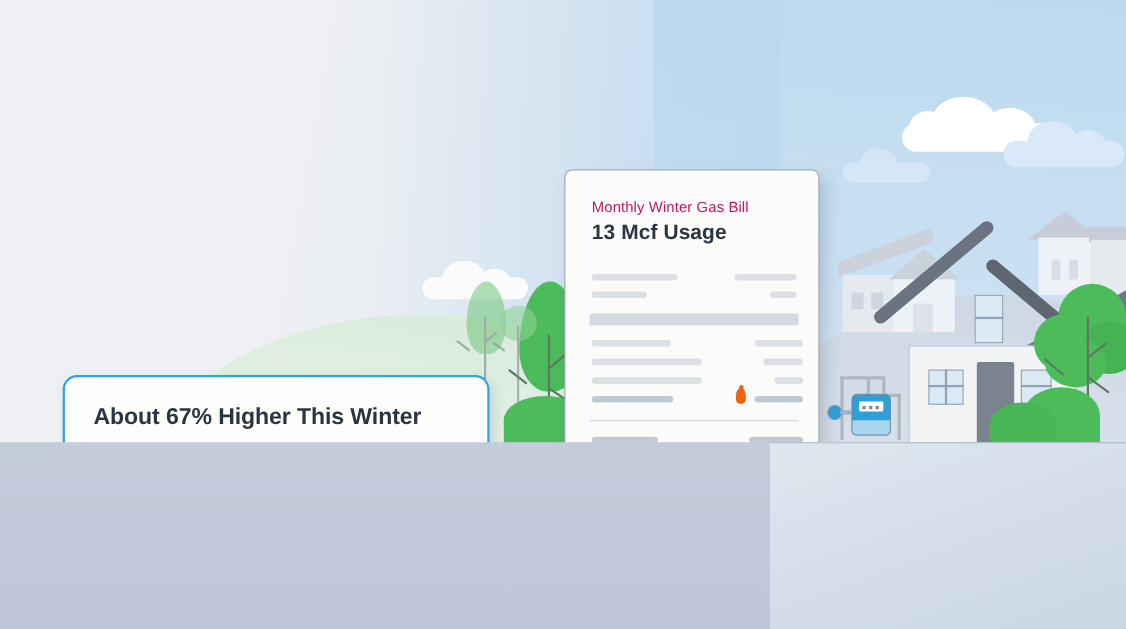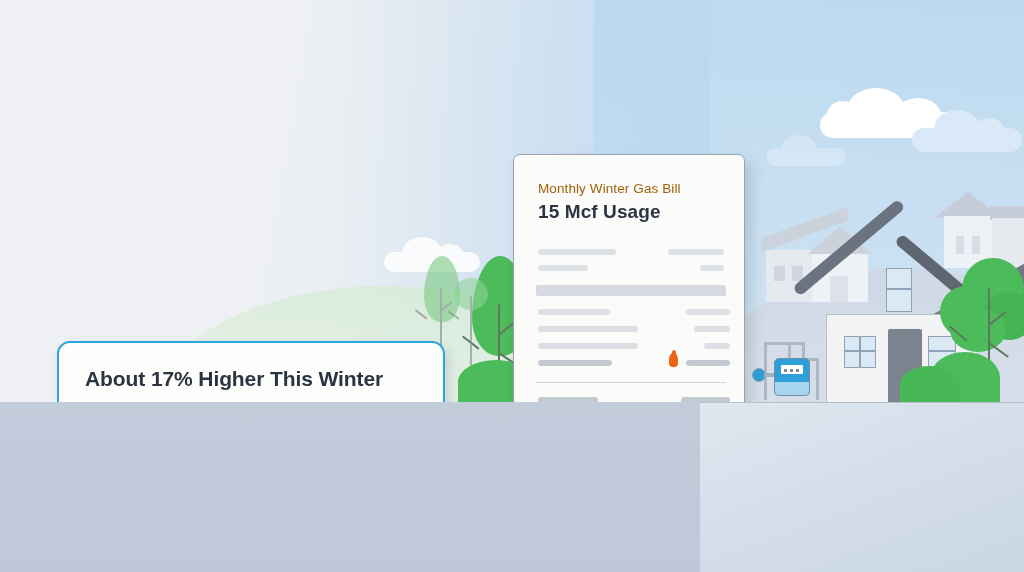--- a/index.html
+++ b/index.html
@@ -66,21 +66,21 @@
   .bg-house{position:absolute;}
   .roof{position:absolute;}
 
   
   #bill{
     position:absolute;left:513px;top:154px;width:232px;height:304px;
     background:#fbfbfa;border:1px solid #9aa3ad;border-radius:7px;
     box-shadow:6px 8px 14px rgba(60,70,85,.18);
     box-sizing:border-box;padding:26px 24px 0 24px;
   }
-  .bill-sub{color:#a16207;font-size:13.5px;letter-spacing:.1px;}
+  .bill-sub{color:#be185d;font-size:13.5px;letter-spacing:.1px;}
   .bill-title{color:#2b3541;font-size:19px;font-weight:bold;margin-top:5px;letter-spacing:.1px;}
   .ln{position:absolute;border-radius:3px;background:#dcdfe3;height:6px;}
   .ln.dark{background:#c3c9d1;}
   .ln.band{background:#d6dae0;height:11px;border-radius:2px;}
   .hr{position:absolute;height:1px;background:#cfd4da;}
   .flame{
     position:absolute;width:9px;height:14px;background:#f0620f;
     border-radius:4px 4px 4px 4px / 7px 7px 4px 4px;
   }
   .flame:after{
@@ -237,21 +237,21 @@
     <div class="branch" style="left:9px;top:62px;width:15px;background:#7c8a84;transform:rotate(-142deg);"></div>
   </div>
   <div class="tree" style="left:450px;top:278px;width:42px;height:100px;opacity:.58;">
     <div class="blob" style="left:4px;top:0;width:34px;height:32px;background:#8ed296;"></div>
     <div class="trunk" style="left:20px;top:18px;height:70px;background:#7c8a84;"></div>
     <div class="branch" style="left:9px;top:40px;width:13px;background:#7c8a84;transform:rotate(-145deg);"></div>
   </div>
 
   <div id="bill">
     <div class="bill-sub">Monthly Winter Gas Bill</div>
-    <div class="bill-title">15 Mcf Usage</div>
+    <div class="bill-title">13 Mcf Usage</div>
 
     <div class="ln" style="left:24px;top:94px;width:78px;"></div>
     <div class="ln" style="left:154px;top:94px;width:56px;"></div>
     <div class="ln" style="left:24px;top:110px;width:50px;"></div>
     <div class="ln" style="left:186px;top:110px;width:24px;"></div>
 
     <div class="ln band" style="left:22px;top:130px;width:190px;"></div>
 
     <div class="ln" style="left:24px;top:154px;width:72px;"></div>
     <div class="ln" style="left:172px;top:154px;width:44px;"></div>
@@ -266,21 +266,21 @@
     <div class="hr" style="left:22px;top:227px;width:190px;"></div>
 
     <div class="ln dark" style="left:24px;top:242px;width:60px;"></div>
     <div class="ln dark" style="left:167px;top:242px;width:49px;"></div>
 
     <div class="ln" style="left:24px;top:290px;width:114px;"></div>
     <div class="ln" style="left:24px;top:305px;width:88px;opacity:.7;"></div>
   </div>
 
   <div id="callout">
-    <div class="co-head">About 17% Higher This Winter</div>
+    <div class="co-head">About 67% Higher This Winter</div>
     <div class="co-body">Estimated increase for a typical Kentucky home using 15 Mcf of gas.</div>
     <div class="co-note">Note: Estimates exclude local franchise fees and taxes.</div>
   </div>
 
   <div class="ground"></div>
   <div class="ground-right"></div>
   <div class="ground-line"></div>
 
 
 </div>

